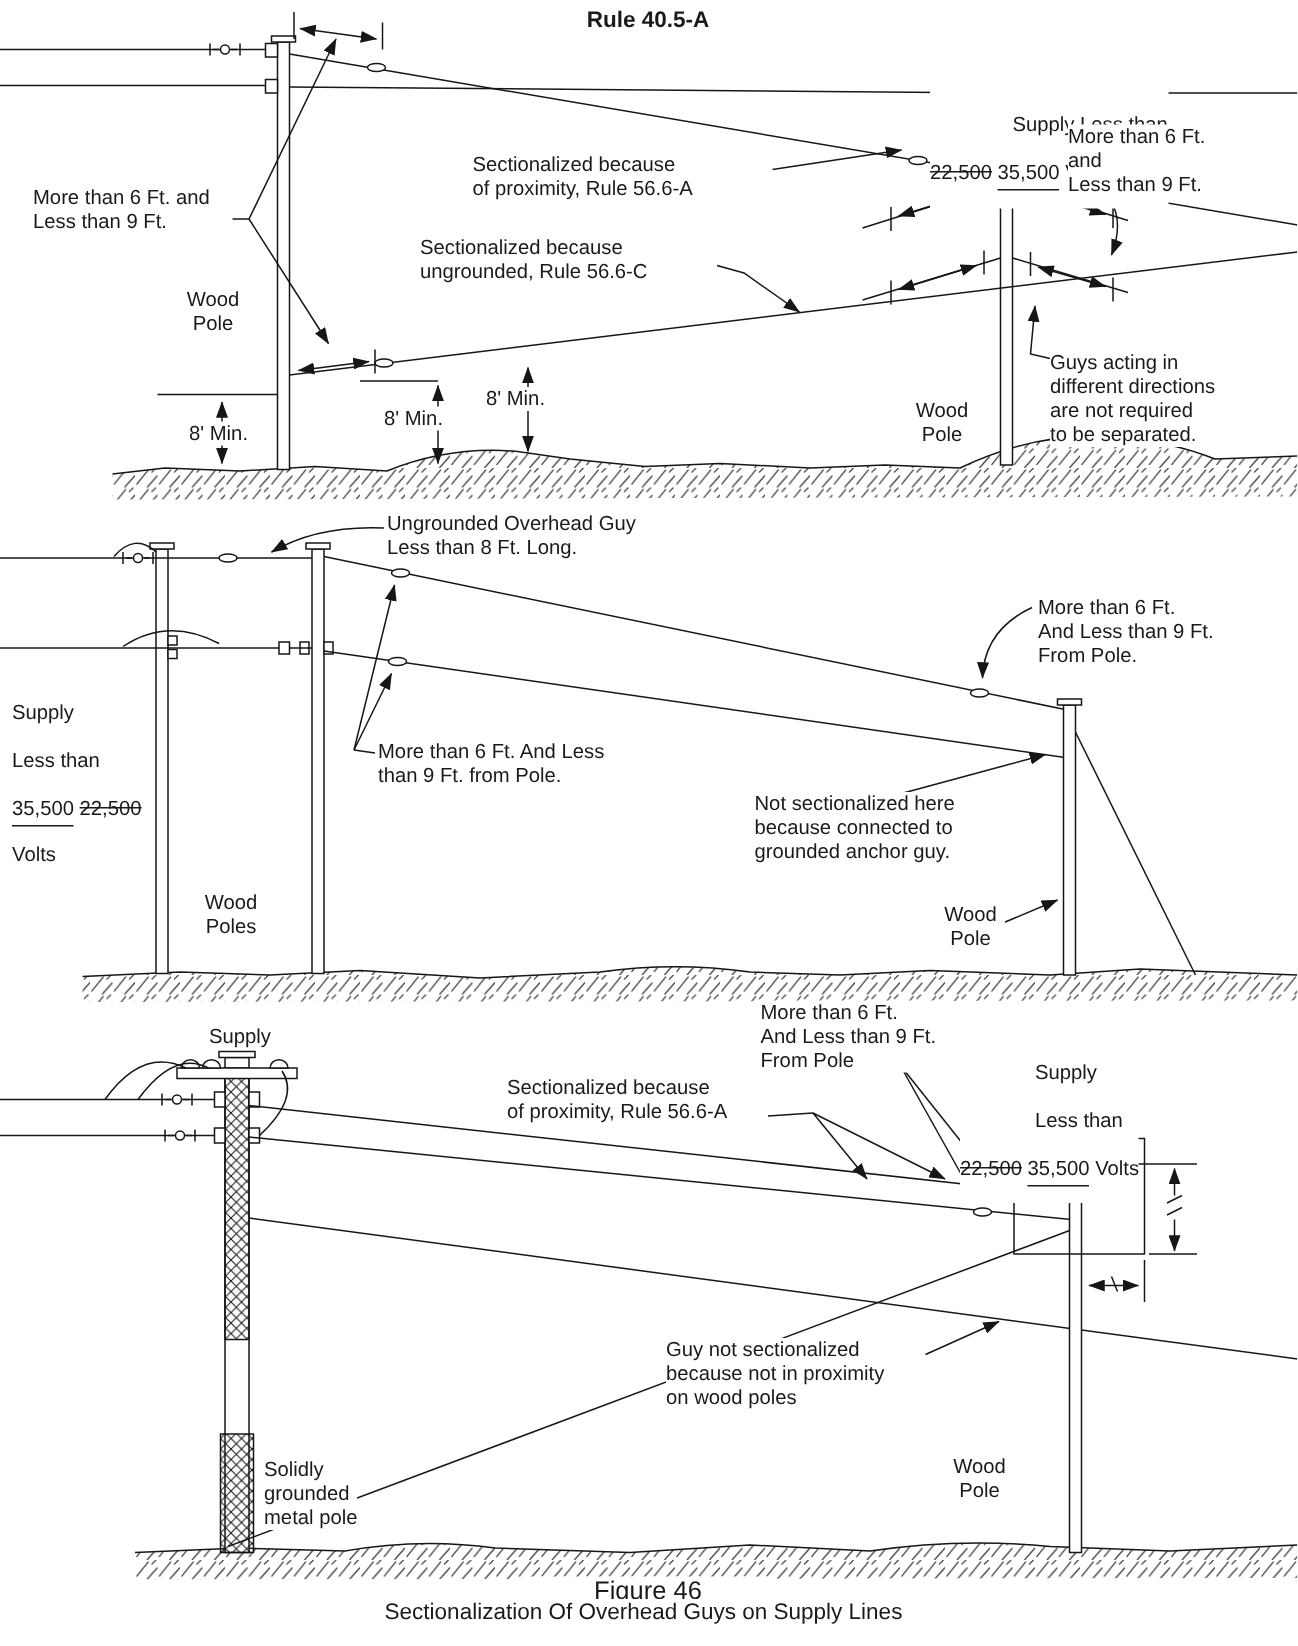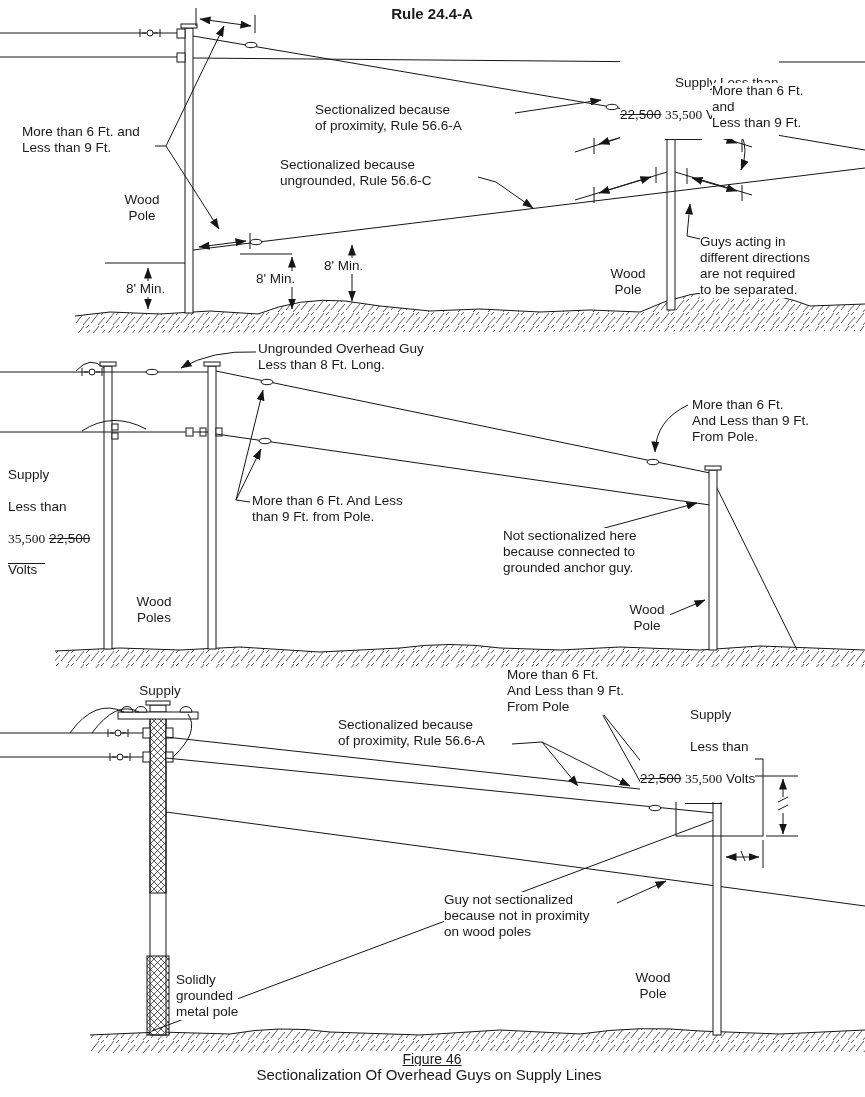--- a/index.html
+++ b/index.html
@@ -3,23 +3,23 @@
 <meta charset="utf-8">
 <style>
   html,body{margin:0;padding:0;background:#fff;}
   .stage{position:relative;width:865px;height:1097px;background:#fff;overflow:hidden;
          font-family:"Liberation Sans",sans-serif;color:#1a1a1a;}
   .art{position:absolute;left:0;top:0;}
   .lbl{position:absolute;font-size:13.5px;line-height:1.18;white-space:pre-line;background:#fff;}
   .ctr{text-align:center;}
   .title{font-weight:bold;font-size:15px;}
   .cap{font-size:15px;}
-  .fig{font-size:14px;text-decoration:underline;}
+  .fig{font-size:17px;text-decoration:underline;}
   .strike{text-decoration:line-through;margin-top:40px;}
-  .uline{border-bottom:1px solid #1a1a1a;padding-bottom:17px;font-family:Liberation Serif, serif;}
+  .uline{border-bottom:1px solid #1a1a1a;padding-bottom:4px;}
   .ind55{margin-left:55px;margin-top:36px;}
   .ind50{margin-left:50px;}
   .ln{stroke:#161616;fill:none;stroke-width:1;}
   .fw{fill:#fff;stroke:#161616;stroke-width:1;}
 </style>
 </head>
 <body>
 
 <div class="stage">
 
@@ -224,21 +224,21 @@
     <path class="ln" d="M584,709 L600,709"></path>
     <path class="ln" d="M600,710 L655,779" marker-end="url(#ar)"></path>
     <path class="ln" d="M600,710 L651,801" marker-end="url(#ar)"></path>
     <path class="ln" d="M512,744 L542,742"></path>
     <path class="ln" d="M542,742 L578,786" marker-end="url(#ar)"></path>
     <path class="ln" d="M542,742 L630,786" marker-end="url(#ar)"></path>
     <path class="ln" d="M617,903 L666,881" marker-end="url(#ar)"></path>
   </g>
 </svg>
 
-<div class="lbl title ctr" style="left:332px;top:5px;width:200px">Rule 24.4-A</div>
+<div class="lbl title ctr" style="left:332px;top:5px;width:200px">Rule 40.5-A</div>
 
 <div class="lbl" style="left:620px;top:23px">
   <div class="ind55">Supply Less than</div>
   <div><span class="strike">22,500</span> <span class="uline">35,500</span> <span>Volts</span></div>
 </div>
 <div class="lbl" style="left:712px;top:83px">More than 6 Ft.
 and
 Less than 9 Ft.</div>
 <div class="lbl" style="left:22px;top:124px">More than 6 Ft. and
 Less than 9 Ft.</div>

